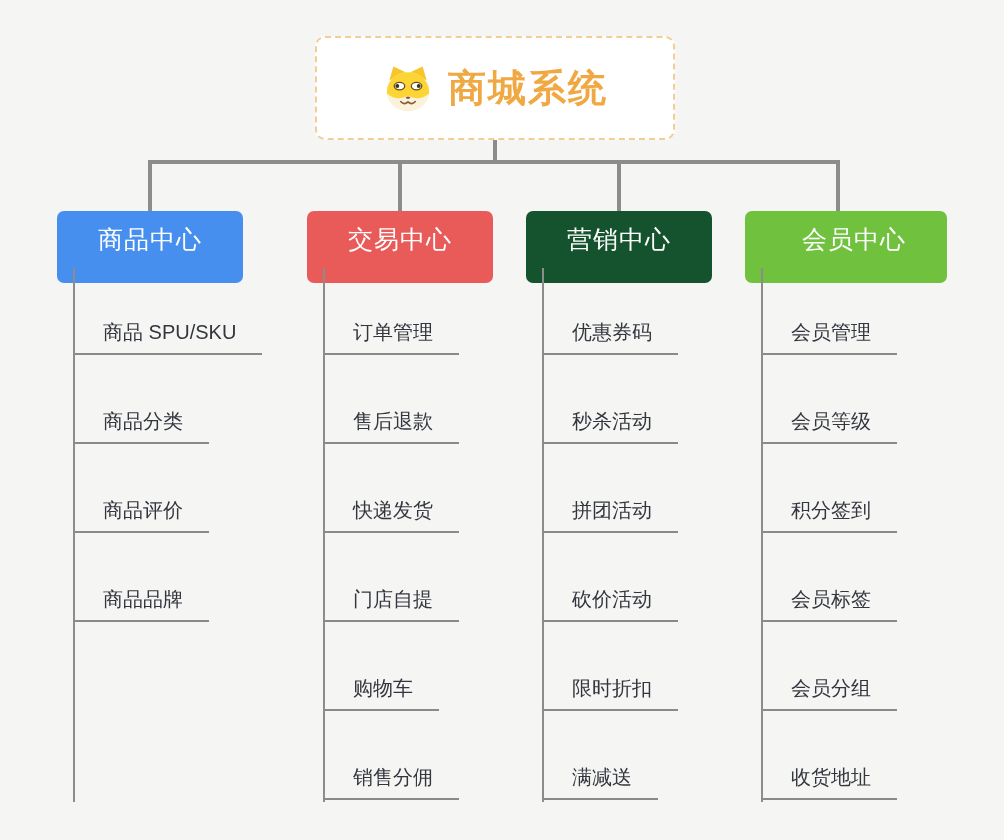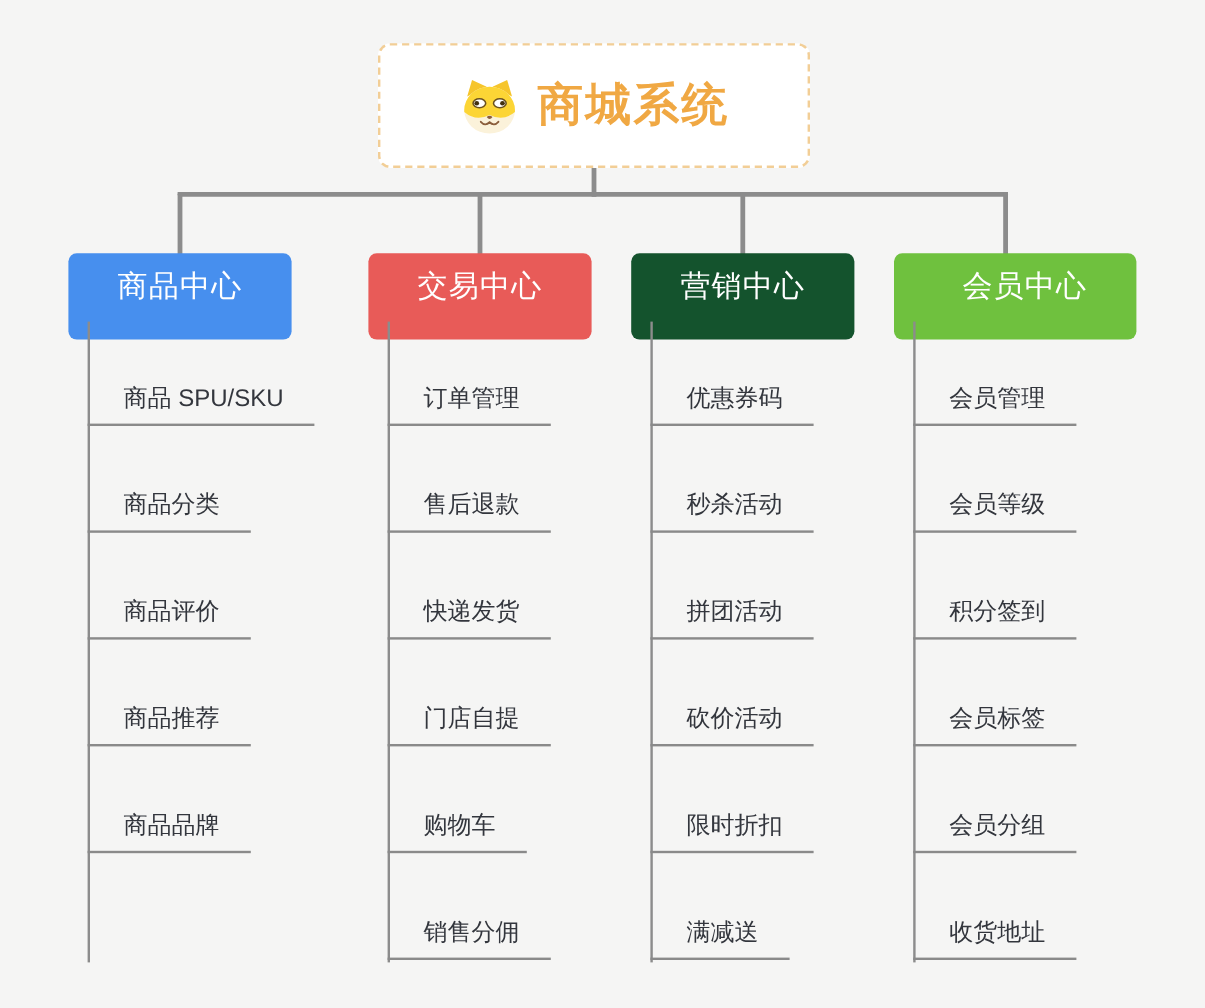--- a/index.html
+++ b/index.html
@@ -90,23 +90,20 @@
       <div class="item">
           <span class="item-label">商品 SPU/SKU</span>
         </div>
       <div class="item">
           <span class="item-label">商品分类</span>
         </div>
       <div class="item">
           <span class="item-label">商品评价</span>
         </div>
       <div class="item">
-          <span class="item-label">商品推荐</span>
-        </div>
-      <div class="item">
           <span class="item-label">商品品牌</span>
         </div>
     </div>
   </div>
 
   <div class="branch b1">
     <div class="branch-header" style="background: rgb(232, 91, 88);">交易中心</div>
     <div class="branch-line"></div>
     <div class="branch-items">
       <div class="item">

